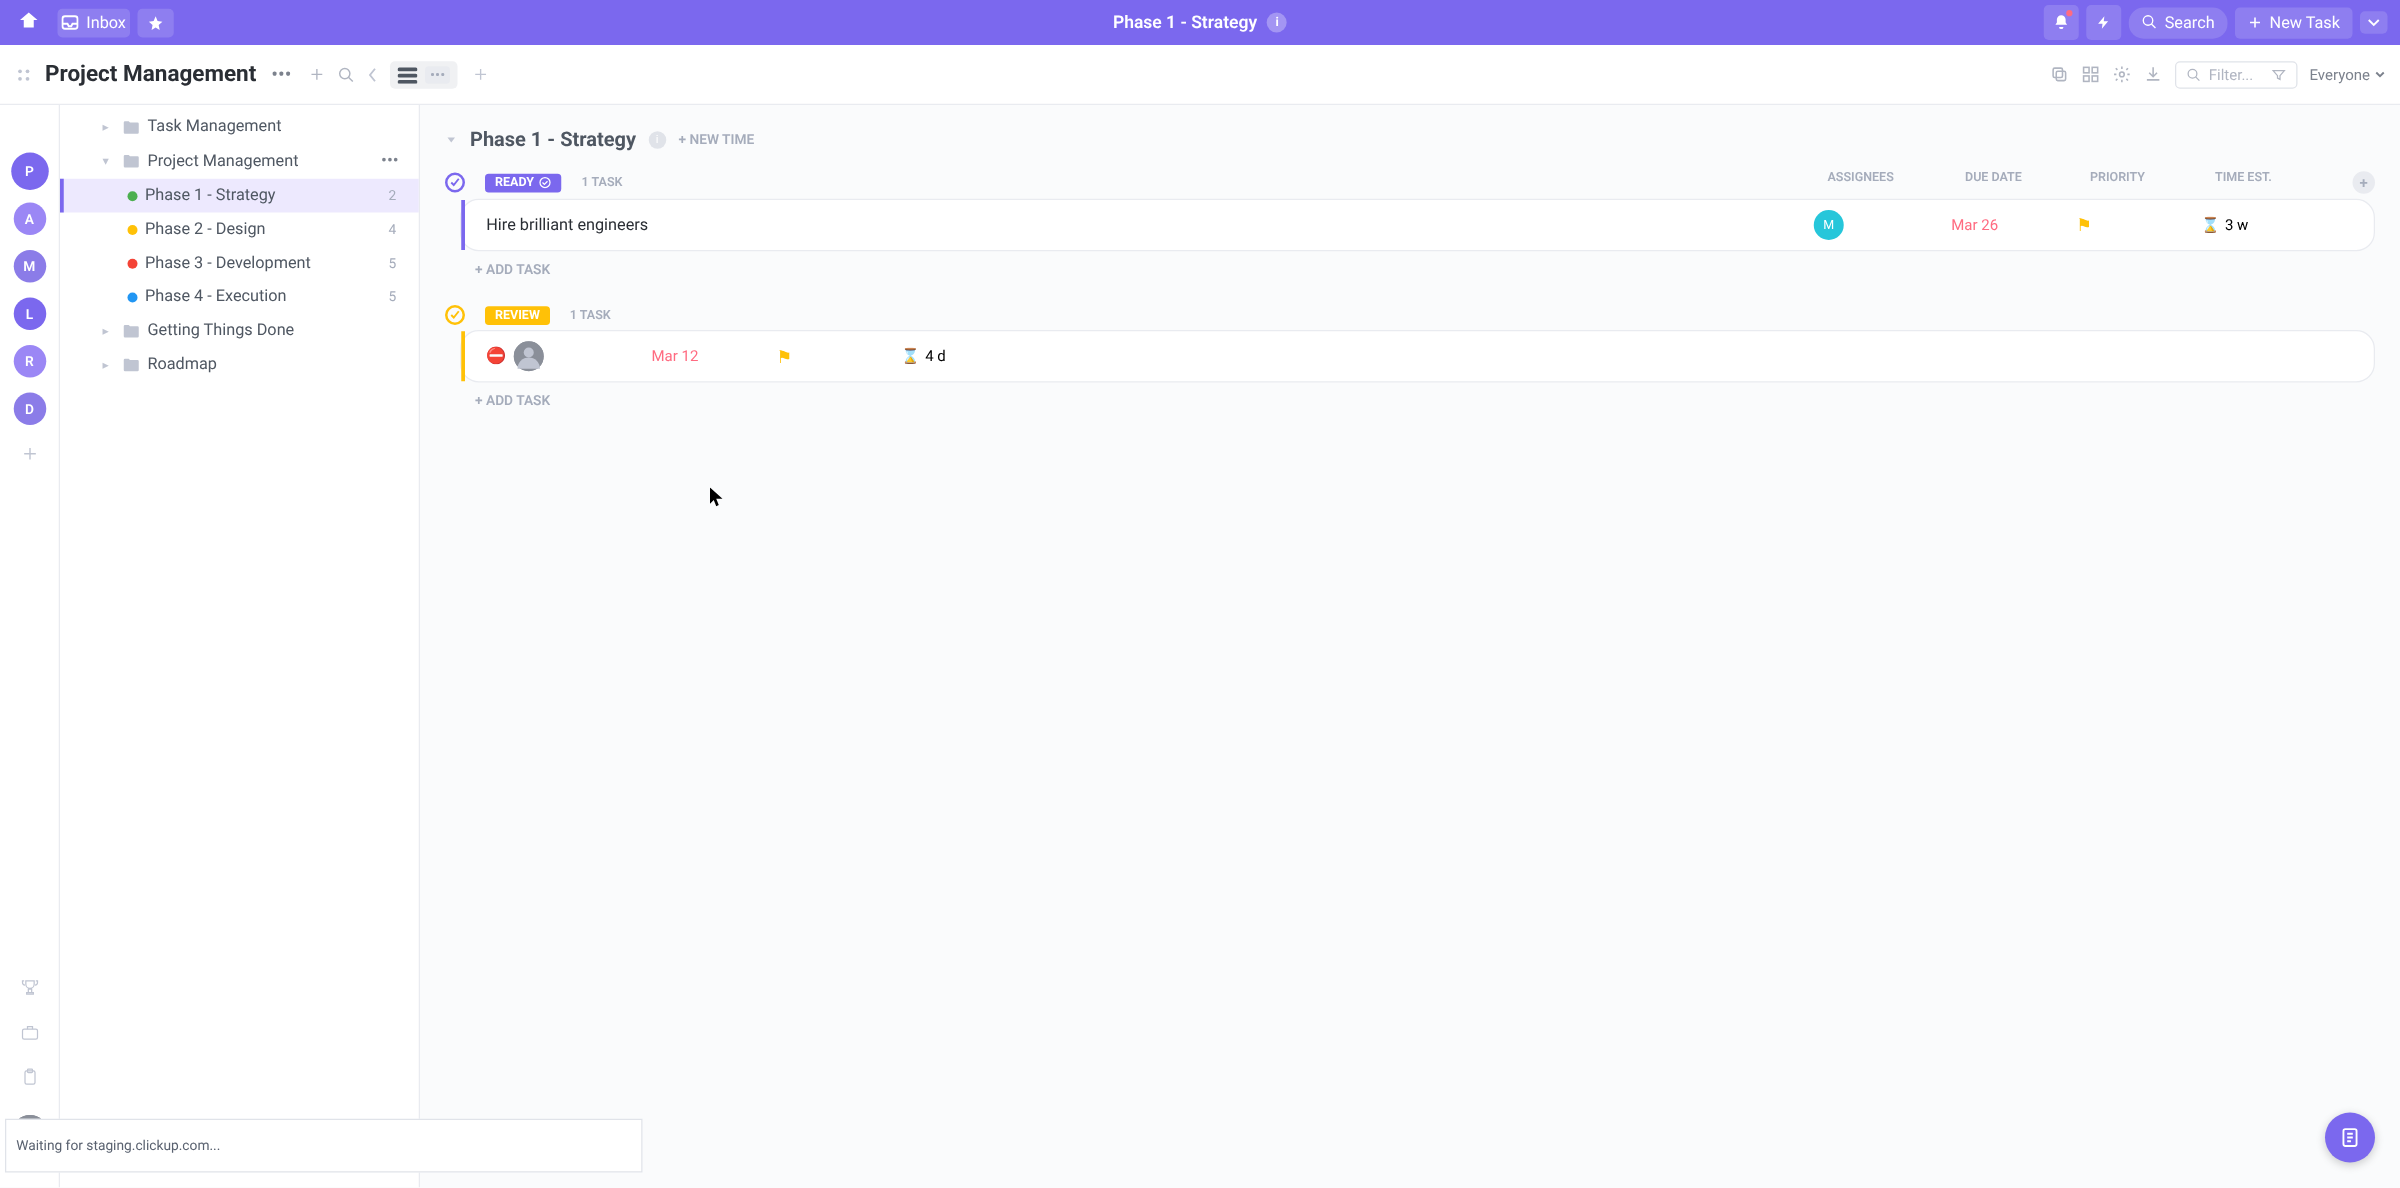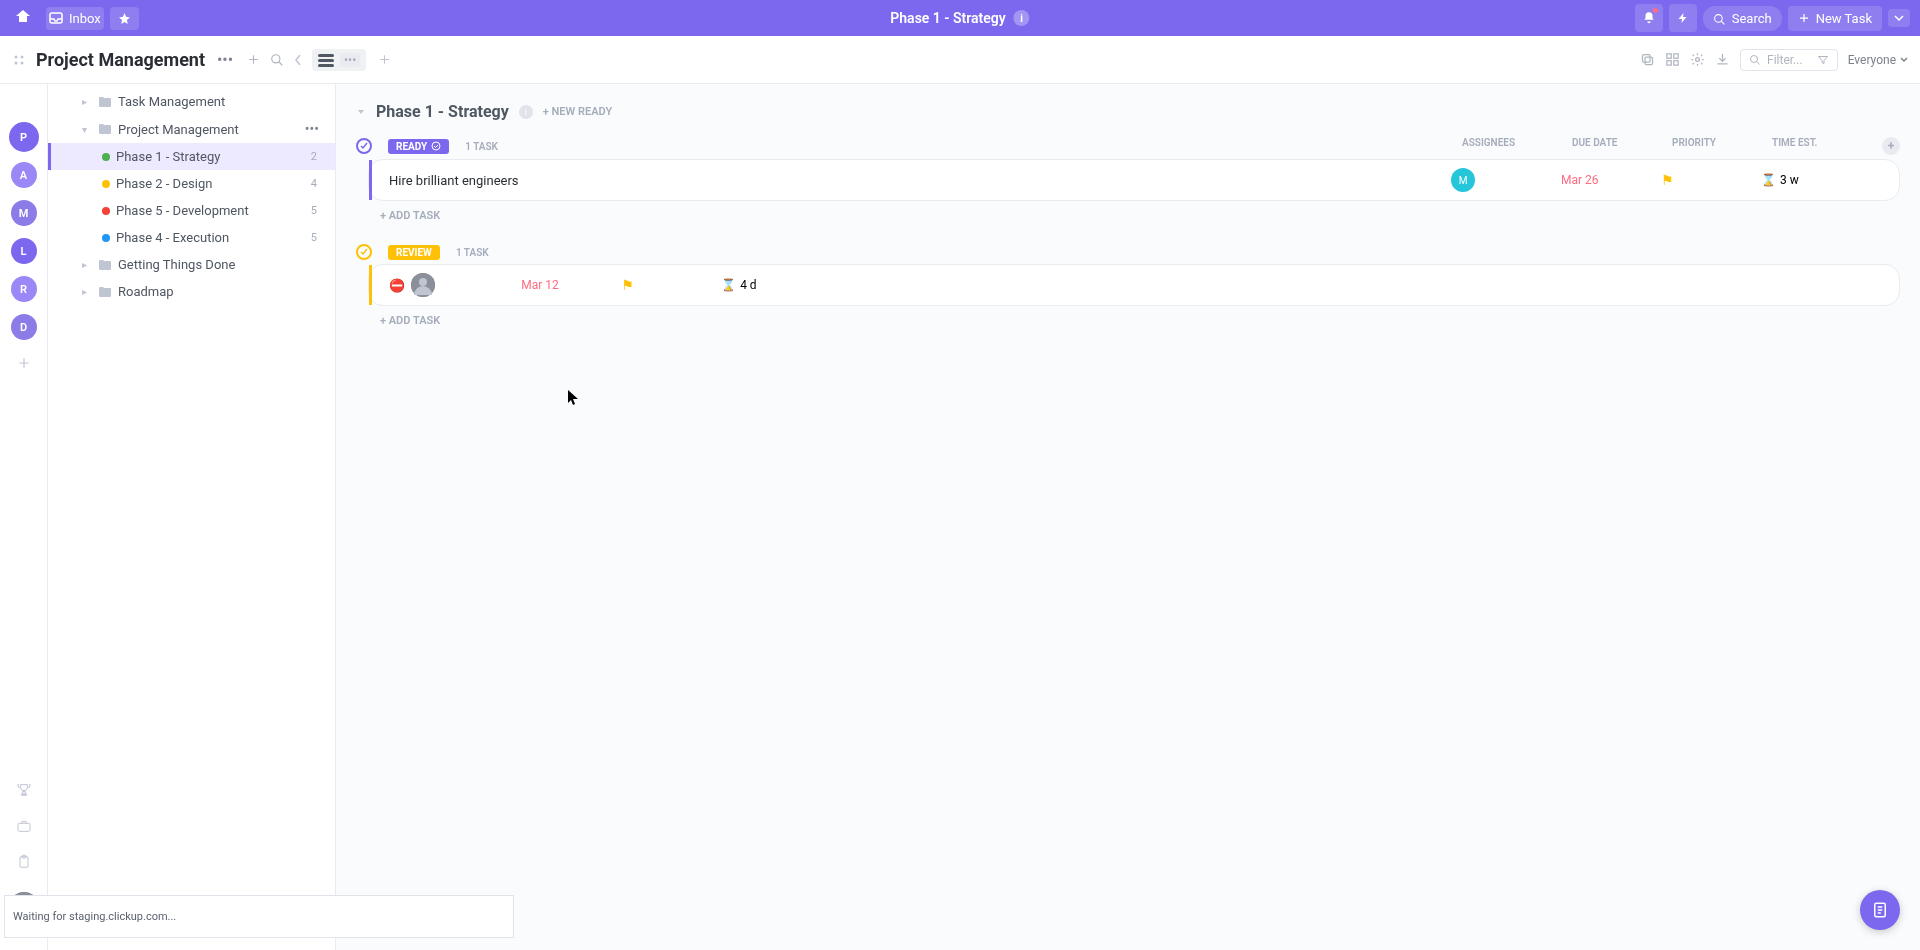--- a/index.html
+++ b/index.html
@@ -8,21 +8,21 @@
 
 .topbar { background: #7b68ee; height: 36px; display: flex; align-items: center; padding: 0 10px; color: #fff; position: relative; }
 .logo-shape { width: 26px; height: 26px; display: flex; align-items: center; justify-content: center; margin-right: 10px; }
 .inbox-btn { background: rgba(255,255,255,0.15); border-radius: 4px; padding: 4px 3px; display: flex; align-items: center; gap: 6px; font-size: 13px; cursor: pointer; }
 .star-btn { background: rgba(255,255,255,0.15); border-radius: 4px; padding: 5px 8px; margin-left: 6px; cursor: pointer; }
 .page-title-top { position: absolute; left: 50%; transform: translateX(-50%); font-size: 14px; font-weight: 600; display: flex; align-items: center; gap: 8px; }
 .info-circle { width: 16px; height: 16px; border-radius: 50%; background: rgba(255,255,255,0.3); display: flex; align-items: center; justify-content: center; font-size: 10px; font-weight: bold; }
 .topbar-right { margin-left: auto; display: flex; align-items: center; gap: 6px; }
 .icon-btn-top { width: 28px; height: 28px; display: flex; align-items: center; justify-content: center; background: rgba(255,255,255,0.15); border-radius: 4px; cursor: pointer; position: relative; }
 .notif-dot { position: absolute; top: 4px; right: 5px; width: 5px; height: 5px; background: #ff6b81; border-radius: 50%; }
-.search-top { background: rgba(255,255,255,0.15); border-radius: 12px; padding: 5px 10px; display: flex; align-items: flex-end; gap: 6px; font-size: 13px; cursor: pointer; }
+.search-top { background: rgba(255,255,255,0.15); border-radius: 12px; padding: 5px 10px; display: flex; align-items: flex-start; gap: 6px; font-size: 13px; cursor: pointer; }
 .new-task-top { background: rgba(255,255,255,0.15); border-radius: 4px; padding: 5px 10px; display: flex; align-items: center; gap: 6px; font-size: 13px; cursor: pointer; }
 .dropdown-split { background: rgba(255,255,255,0.15); border-radius: 4px; padding: 5px 6px; cursor: pointer; }
 
 
 .subheader { height: 48px; background: #fff; border-bottom: 1px solid #e9ebf0; display: flex; align-items: center; padding: 0 12px; }
 .grip-icon { color: #c0c5d2; margin-right: 10px; cursor: pointer; }
 .space-title { font-size: 18px; font-weight: 700; color: #2a2e34; }
 .ellipsis-btn { margin-left: 8px; color: #7c828d; cursor: pointer; width: 24px; text-align: center; }
 .plus-btn-sub { margin-left: 10px; color: #b0b5c1; cursor: pointer; }
 .search-sub { margin-left: 10px; color: #b0b5c1; cursor: pointer; }
@@ -346,21 +346,21 @@
           <span>Phase 1 - Strategy</span>
           <span class="tree-count">2</span>
         </div>
         <div class="tree-item indent-2">
           <span class="phase-dot" style="background:#ffc107"></span>
           <span>Phase 2 - Design</span>
           <span class="tree-count">4</span>
         </div>
         <div class="tree-item indent-2">
           <span class="phase-dot" style="background:#f44336"></span>
-          <span>Phase 5 - Development</span>
+          <span>Phase 3 - Development</span>
           <span class="tree-count">5</span>
         </div>
         <div class="tree-item indent-2">
           <span class="phase-dot" style="background:#2196f3"></span>
           <span>Phase 4 - Execution</span>
           <span class="tree-count">5</span>
         </div>
         <div class="tree-item indent-1">
           <span class="tree-chevron">▸</span>
           <span class="folder-icon">
@@ -384,21 +384,21 @@
 
   <div class="content">
     <div class="group-header-row">
       <span class="group-toggle">
         <svg width="10" height="10" viewBox="0 0 10 10">
             <path d="M2 3l3 4 3-4" fill="#c0c5d2"></path>
           </svg>
       </span>
       <span class="group-title">Phase 1 - Strategy</span>
       <span class="group-info">i</span>
-      <span class="new-task-link">+ NEW READY</span>
+      <span class="new-task-link">+ NEW TIME</span>
     </div>
     <div id="status-sections">
         <div class="status-section">
           <div class="status-row">
             <span class="status-circle" style="border-color:#7b68ee">
               <svg width="8" height="8" viewBox="0 0 8 8">
                 <path d="M1 4l2 2 4-5" stroke="#7b68ee" stroke-width="1.5" fill="none"></path>
               </svg>
             </span>
             <span class="status-badge" style="background:#7b68ee">READY <svg width="10" height="10" viewBox="0 0 10 10">

